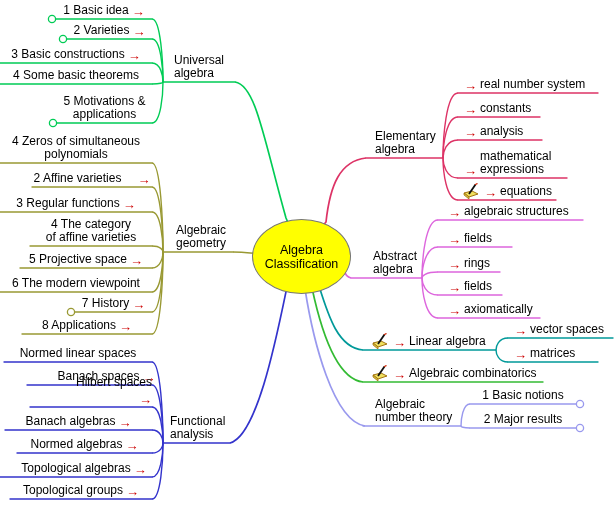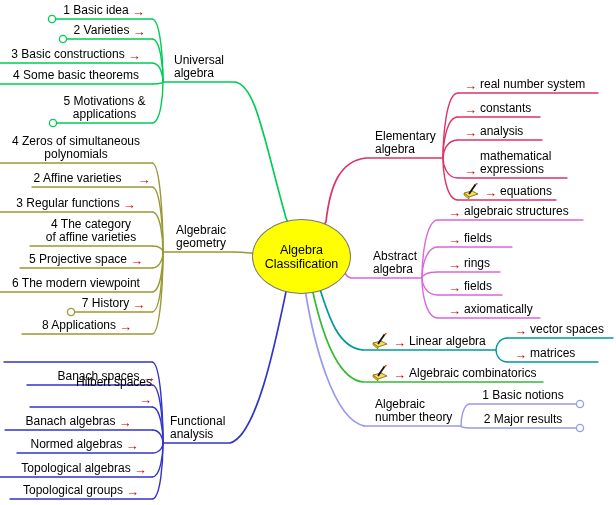--- a/index.html
+++ b/index.html
@@ -134,20 +134,21 @@
   <div class="node c" id="g3" style="left: 0px; bottom: 294px; width: 152px;"><span class="txt">3 Regular functions</span><span class="arrow">→</span></div>
   <div class="node c" id="g4" style="left: 30px; bottom: 260px; width: 122px;"><span class="txt">4 The category
 of affine varieties</span></div>
   <div class="node c" id="g5" style="left: 20px; bottom: 238px; width: 132px;"><span class="txt">5 Projective space</span><span class="arrow">→</span></div>
   <div class="node c" id="g6" style="left: 0px; bottom: 214px; width: 152px;"><span class="txt">6 The modern viewpoint</span></div>
   <div class="node c" id="g7" style="left: 75px; bottom: 194px; width: 77px;"><span class="txt">7 History</span><span class="arrow">→</span></div>
   <div class="node c" id="g8" style="left: 22px; bottom: 172px; width: 130px;"><span class="txt">8 Applications</span><span class="arrow">→</span></div>
 
   <div class="node p" id="fp" style="left: 170px; bottom: 63px;">Functional
 analysis</div>
+  <div class="node c" id="f1" style="left: 4px; bottom: 144px; width: 148px;"><span class="txt">Normed linear spaces</span></div>
   <div class="node c" id="f2" style="left: 44px; bottom: 121px; width: 125px;"><span class="txt">Banach spaces</span><span class="arrow">→</span></div>
   <div class="node c" id="f3" style="left: 30px; bottom: 99px; width: 122px; flex-direction: column;"><span class="txt">Hilbert spaces</span><span class="arrow">→</span></div>
   <div class="node c" id="f4" style="left: 5px; bottom: 76px; width: 147px;"><span class="txt">Banach algebras</span><span class="arrow">→</span></div>
   <div class="node c" id="f5" style="left: 17px; bottom: 53px; width: 135px;"><span class="txt">Normed algebras</span><span class="arrow">→</span></div>
   <div class="node c" id="f6" style="left: 8px; bottom: 29px; width: 152px;"><span class="txt">Topological algebras</span><span class="arrow">→</span></div>
   <div class="node c" id="f7" style="left: 10px; bottom: 7px; width: 142px;"><span class="txt">Topological groups</span><span class="arrow">→</span></div>
 
   <div class="node p" id="ep" style="left: 375px; bottom: 348px;">Elementary
 algebra</div>
   <div class="node" id="e1" style="left: 464px; bottom: 413px;"><span class="arrow">→</span><span class="txt">real number system</span></div>

